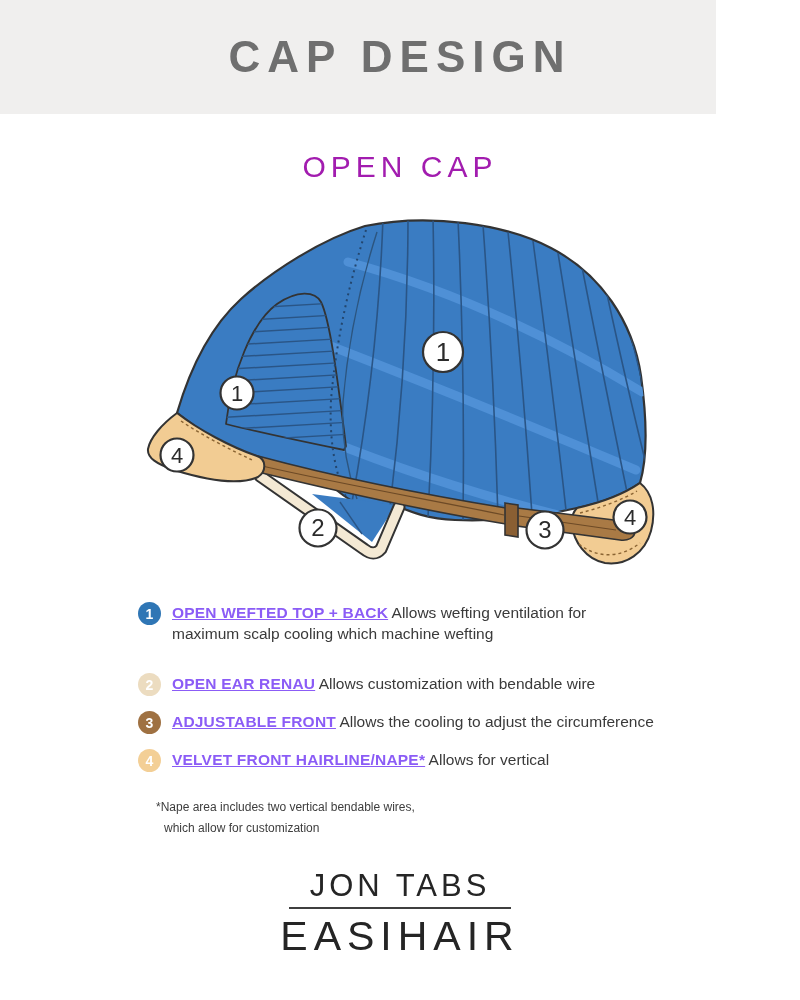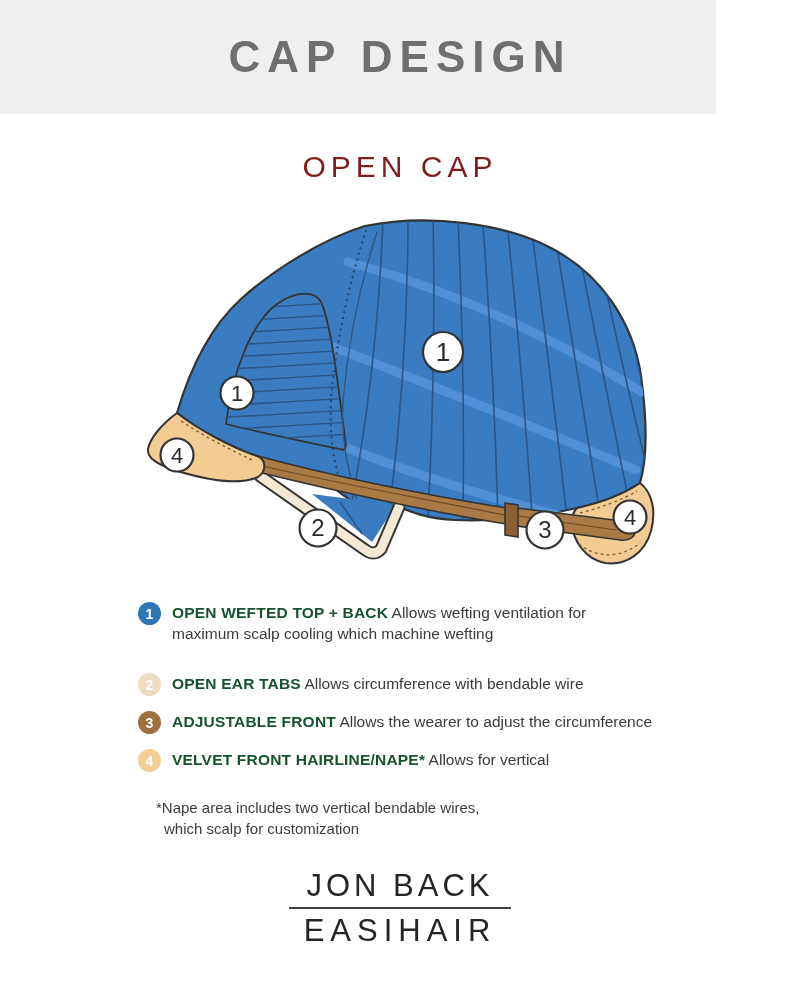--- a/index.html
+++ b/index.html
@@ -9,46 +9,46 @@
   }
   .header{
     position:absolute;left:0;top:0;width:800px;height:114px;
     display:flex;align-items:center;justify-content:center;
   }
   .header-title{
     font-size:44px;font-weight:bold;letter-spacing:7px;
   }
   .diagram-title{
     position:absolute;left:0;top:150px;width:800px;text-align:center;
-    font-size:30px;font-weight:400;letter-spacing:5px;color:#7f1d1d;
+    font-size:30px;font-weight:400;letter-spacing:5px;color:#a21caf;
   }
   .diagram-svg{position:absolute;left:140px;top:200px;}
   .legend{position:absolute;left:138px;top:602px;width:580px;}
   .legend-item{display:flex;align-items:flex-start;}
   .li-1{margin-bottom:29px;}
   .li-2{margin-bottom:15px;}
   .li-3{margin-bottom:15px;}
   .badge{
     width:23px;height:23px;border-radius:50%;flex:0 0 23px;
     display:flex;align-items:center;justify-content:center;
     color:#ffffff;font-size:14px;font-weight:bold;margin-top:0px;
   }
   .ltext{margin-left:11px;font-size:15.5px;line-height:21px;color:#3a3a3a;}
-  .ltext b{color:#14532d;letter-spacing:0.2px;}
+  .ltext b{color:#8b5cf6;letter-spacing:0.2px;text-decoration:underline;}
   .footnote{
     position:absolute;left:156px;top:797px;
-    font-size:15px;line-height:21px;color:#3d3d3d;
+    font-size:12px;line-height:21px;color:#3d3d3d;
   }
   .footnote .fn2{padding-left:8px;}
   .brand{
     position:absolute;left:0;top:868px;width:800px;text-align:center;color:#252525;
   }
   .brand-line1{font-size:31px;letter-spacing:4px;font-weight:400;}
   .brand-divider{width:222px;height:2px;margin:3px auto 4px auto;background:#3f3f3f;}
-  .brand-line2{font-size:31px;letter-spacing:6px;font-weight:400;}
+  .brand-line2{font-size:41px;letter-spacing:6px;font-weight:400;}
   svg text.callout-num{
     font-family:"Liberation Sans",sans-serif;font-weight:400;fill:#2b2b2b;
   }
 </style>
 </head>
 <body>
 
 <div class="page">
 
   <div class="header" style="background: rgb(240, 239, 238);">
@@ -202,47 +202,47 @@
       <div class="ltext">
         <div><b>OPEN WEFTED TOP + BACK</b>
           <span>Allows wefting ventilation for</span></div>
         <div>maximum scalp cooling which machine wefting</div>
       </div>
     </div>
 
     <div class="legend-item li-2">
       <div class="badge" style="background: rgb(236, 220, 192);">2</div>
       <div class="ltext">
-        <div><b>OPEN EAR TABS</b>
-          <span>Allows circumference with bendable wire</span></div>
+        <div><b>OPEN EAR RENAU</b>
+          <span>Allows customization with bendable wire</span></div>
       </div>
     </div>
 
     <div class="legend-item li-3">
       <div class="badge" style="background: rgb(159, 113, 66);">3</div>
       <div class="ltext">
         <div><b>ADJUSTABLE FRONT</b>
-          <span>Allows the wearer to adjust the circumference</span></div>
+          <span>Allows the cooling to adjust the circumference</span></div>
       </div>
     </div>
 
     <div class="legend-item li-4">
       <div class="badge" style="background: rgb(243, 207, 150);">4</div>
       <div class="ltext">
         <div><b>VELVET FRONT HAIRLINE/NAPE*</b>
           <span>Allows for vertical</span></div>
       </div>
     </div>
 
   </div>
 
   <div class="footnote">
     <div>*Nape area includes two vertical bendable wires,</div>
-    <div class="fn2">which scalp for customization</div>
+    <div class="fn2">which allow for customization</div>
   </div>
 
   <div class="brand">
-    <div class="brand-line1">JON BACK</div>
+    <div class="brand-line1">JON TABS</div>
     <div class="brand-divider"></div>
     <div class="brand-line2">EASIHAIR</div>
   </div>
 
 </div>
 
 </body></html>

